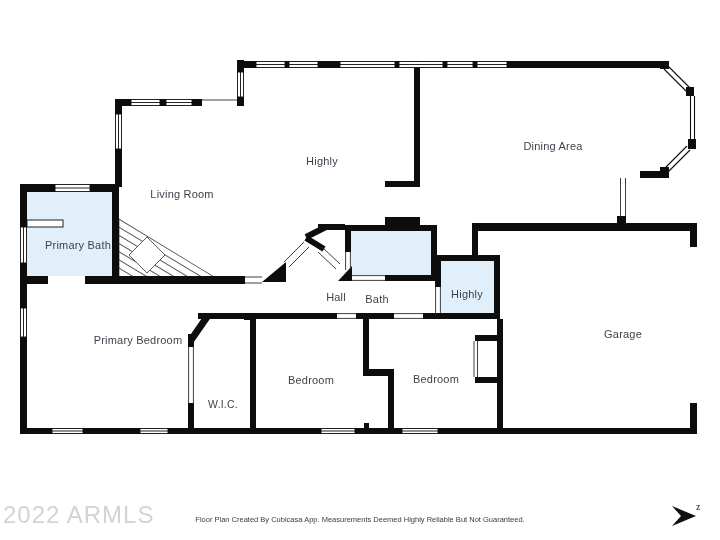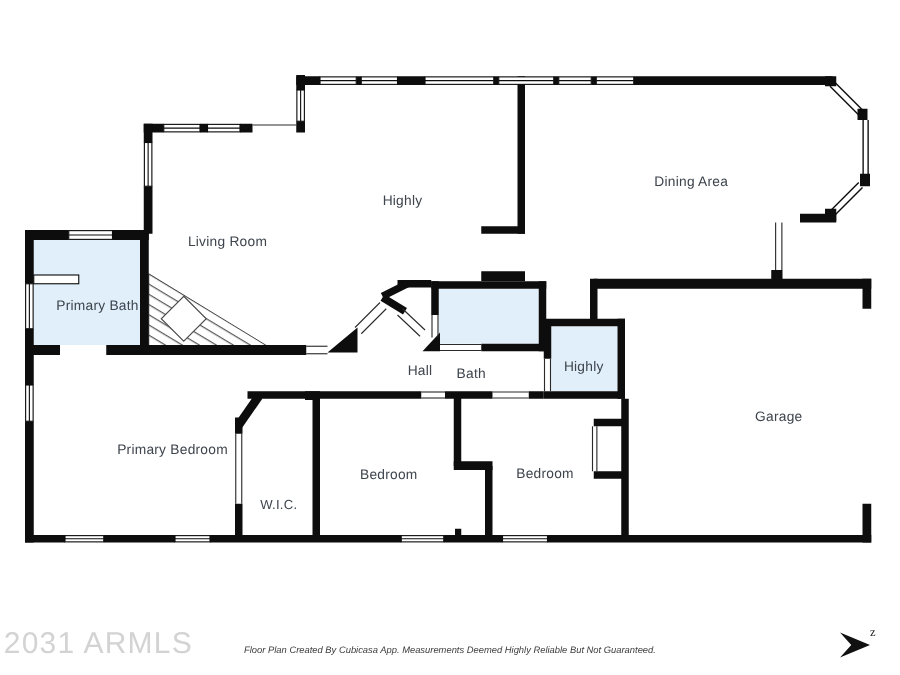--- a/index.html
+++ b/index.html
@@ -15,21 +15,21 @@
     font-family:"Liberation Sans", sans-serif;
   }
   .room-label.small{font-size:10.5px;}
   .watermark{
     position:absolute;left:3px;top:501px;font-size:24px;color:#d3d3d3;
     letter-spacing:1px;font-family:"Liberation Sans", sans-serif;font-weight:400;
     white-space:nowrap;
   }
   .footer-note{
     position:absolute;left:0;top:515px;width:720px;text-align:center;
-    font-size:7.5px;color:#3c3c3c;font-family:"Liberation Sans", sans-serif;font-style:italic;
+    font-size:7.5px;color:#3c3c3c;font-family:"Liberation Sans", sans-serif;
   }
   .compass-z{
     position:absolute;left:696px;top:501px;font-size:10px;color:#1a1a1a;
     font-family:"Liberation Serif", serif;
   }
 </style>
 </head>
 <body>
 
 <div class="plan-stage">
@@ -251,23 +251,23 @@
   <polygon points="672,506 696,516 672,526 681,516" fill="#111111"></polygon>
 </svg>
 
 <div class="room-label" style="left:182px;top:194px;">Living Room</div>
 <div class="room-label" style="left:322px;top:161px;">Highly</div>
 <div class="room-label" style="left:553px;top:146px;">Dining Area</div>
 <div class="room-label" style="left:78px;top:245px;">Primary Bath</div>
 <div class="room-label" style="left:377px;top:263px;margin-top:36px;">Bath</div>
 <div class="room-label" style="left:467px;top:294px;">Highly</div>
 <div class="room-label" style="left:336px;top:297px;">Hall</div>
-<div class="room-label" style="left:116px;top:360px;padding-left:44px;">Primary Bedroom</div>
+<div class="room-label" style="left:116px;top:340px;padding-left:44px;">Primary Bedroom</div>
 <div class="room-label small" style="left:223px;top:404px;">W.I.C.</div>
 <div class="room-label" style="left:311px;top:380px;">Bedroom</div>
 <div class="room-label" style="left:436px;top:379px;">Bedroom</div>
 <div class="room-label" style="left:623px;top:334px;">Garage</div>
 
-<div class="watermark">2031 ARMLS</div>
+<div class="watermark">2022 ARMLS</div>
 <div class="footer-note">Floor Plan Created By Cubicasa App. Measurements Deemed Highly Reliable But Not Guaranteed.</div>
 <div class="compass-z">z</div>
 
 </div>
 
 </body></html>

